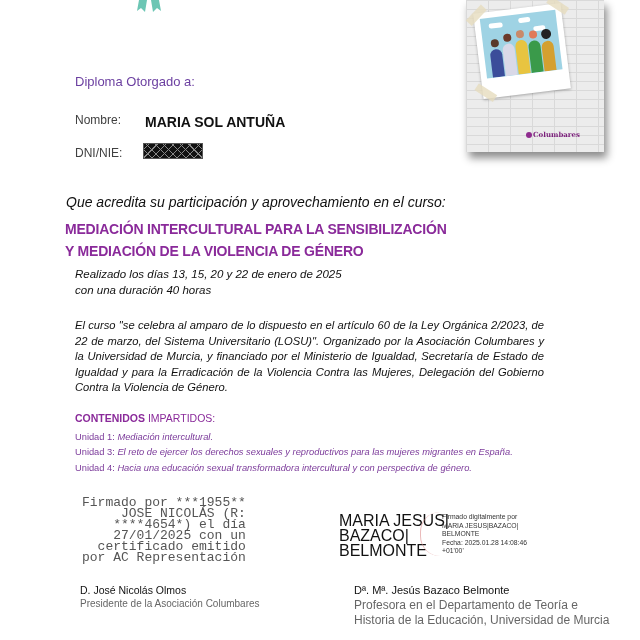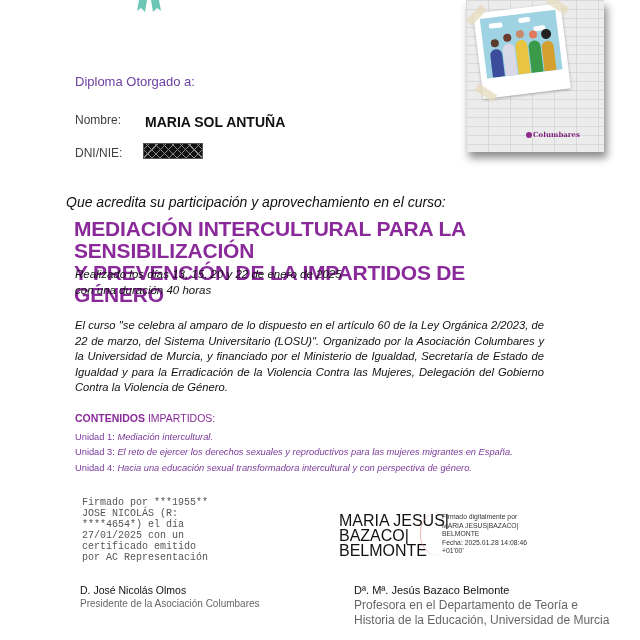--- a/index.html
+++ b/index.html
@@ -46,39 +46,39 @@
     .redact {
       left: 143px; top: 143px; width: 58px; height: 14px; background: #111;
       background-image:
         repeating-linear-gradient(45deg, transparent 0 5px, #888 5px 6px),
         repeating-linear-gradient(-45deg, transparent 0 5px, #888 5px 6px);
       border: 1px solid #555;
     }
 
     .intro { left: 66px; top: 194px; font-size: 14px; font-style: italic; color: #111; }
     .course-title {
-      left: 74px; top: 218px; font-size: 21px; font-weight: bold; color: #8a2a9a;
+      left: 65px; top: 218px; font-size: 14px; font-weight: bold; color: #8a2a9a;
       line-height: 22px; letter-spacing: -0.2px; width: 470px;
     }
     .dates { left: 75px; top: 266px; font-size: 11.5px; font-style: italic; color: #111; line-height: 16px; }
 
     .legal {
       left: 75px; top: 318px; width: 469px; font-size: 11.2px; font-style: italic; color: #111;
       line-height: 15.5px; text-align: justify;
     }
 
     .contents-title { left: 75px; top: 412px; font-size: 10.5px; color: #8a2a9a; }
     .contents-title b { font-weight: bold; }
     .unit-list { left: 75px; top: 430px; font-size: 9.3px; color: #7b3a9a; line-height: 15.4px; }
     .unit-list .u-label { font-style: normal; }
     .unit-list .u-text { font-style: italic; }
 
     .sig1 {
       left: 82px; top: 497px; font-family: "Liberation Mono", "DejaVu Sans Mono", monospace;
-      font-size: 10px; line-height: 11px; color: #555; white-space: pre;
+      font-size: 13px; line-height: 11px; color: #555; white-space: pre; text-align: right;
     }
     .signer1-name { left: 80px; top: 584px; font-size: 10.5px; color: #111; }
     .signer1-role { left: 80px; top: 598px; font-size: 10px; color: #666; }
 
     .sig2-name { left: 339px; top: 513px; font-size: 16px; line-height: 15px; color: #111; }
     .sig2-mark {
       left: 420px; top: 512px; width: 24px; height: 44px;
       border-left: 1px solid rgba(220,140,140,0.6);
       border-radius: 20px 0 0 20px;
     }
@@ -122,21 +122,21 @@
 
 <div class="abs diploma-label">Diploma Otorgado a:</div>
 <div class="abs field-label" style="left:75px;top:113px;">Nombre:</div>
 <div class="abs field-value" style="left:145px;top:114px;">MARIA SOL ANTUÑA</div>
 <div class="abs field-label" style="left:75px;top:132px;margin-top:14px;">DNI/NIE:</div>
 <div class="abs redact"></div>
 
 <div class="abs intro">Que acredita su participación y aprovechamiento en el curso:</div>
 <div class="abs course-title">
   <div>MEDIACIÓN INTERCULTURAL PARA LA SENSIBILIZACIÓN</div>
-  <div>Y PREVENCIÓN DE LA IMPARTIDOS DE GÉNERO</div>
+  <div>Y MEDIACIÓN DE LA VIOLENCIA DE GÉNERO</div>
 </div>
 <div class="abs dates">
   <div>Realizado los días 13, 15, 20 y 22 de enero de 2025</div>
   <div>con una duración 40 horas</div>
 </div>
 
 <div class="abs legal">El curso "se celebra al amparo de lo dispuesto en el artículo 60 de la Ley Orgánica 2/2023, de 22 de marzo, del Sistema Universitario (LOSU)". Organizado por la Asociación Columbares y la Universidad de Murcia, y financiado por el Ministerio de Igualdad, Secretaría de Estado de Igualdad y para la Erradicación de la Violencia Contra las Mujeres, Delegación del Gobierno Contra la Violencia de Género.</div>
 
 <div class="abs contents-title"><b>CONTENIDOS</b><span> IMPARTIDOS:</span></div>
 <div class="abs unit-list">

